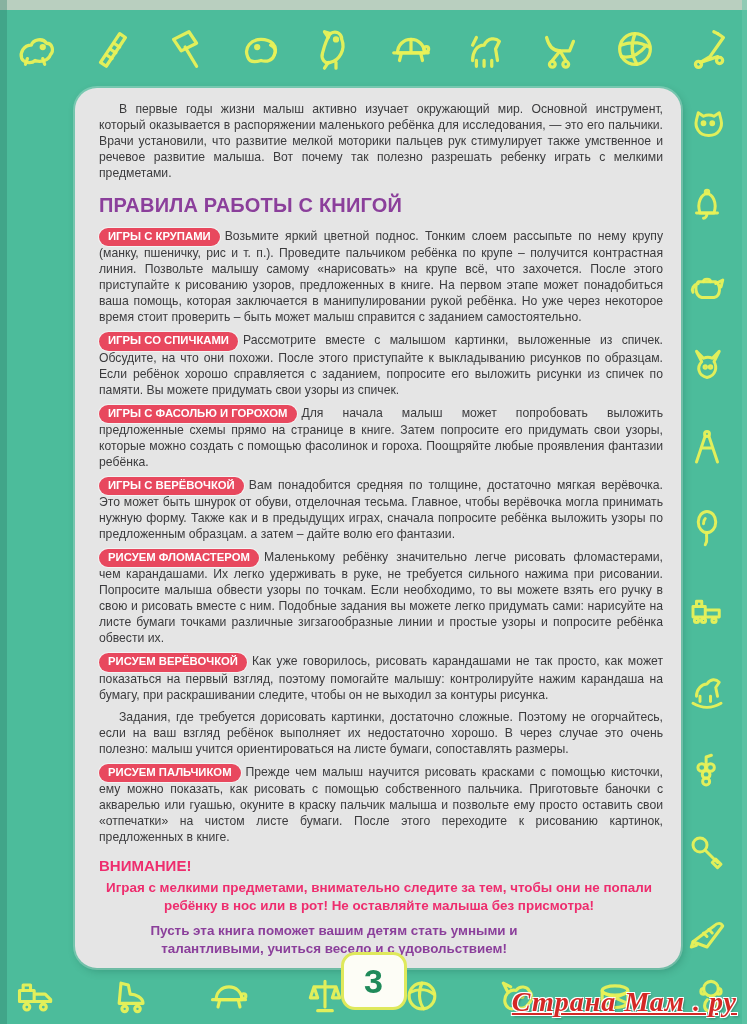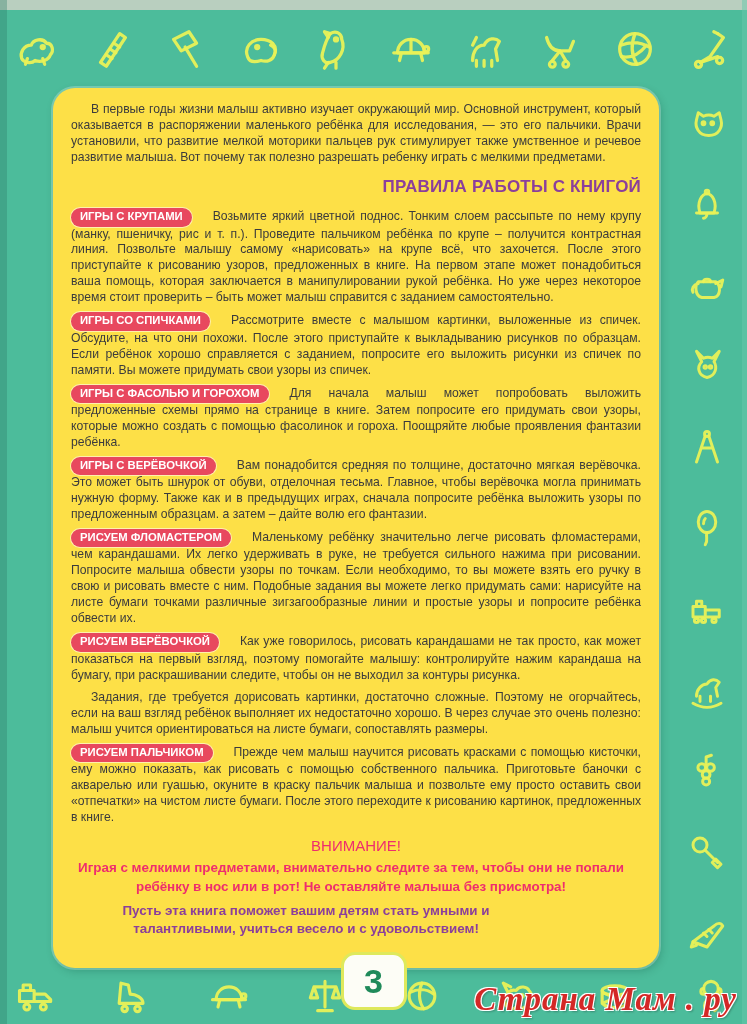--- a/index.html
+++ b/index.html
@@ -19,41 +19,41 @@
     fill:none;stroke:#e9f157;stroke-width:1.7;stroke-linecap:round;stroke-linejoin:round;opacity:.95;
   }
   .border-top{position:absolute;top:26px;left:14px;right:14px;display:flex;justify-content:space-between;align-items:center;}
   .border-right{position:absolute;top:104px;right:14px;bottom:70px;width:52px;display:flex;flex-direction:column;justify-content:space-between;align-items:center;}
   .border-bottom{position:absolute;bottom:6px;left:14px;right:14px;display:flex;justify-content:space-between;align-items:center;}
   .border-right .doodle{width:42px;height:42px;}
   .border-bottom .doodle{width:44px;height:44px;}
 
   
   .page{
-    position:absolute;left:53px;top:88px;width:606px;height:880px;
-    background:#fde047;border-radius:22px;
+    position:absolute;left:75px;top:88px;width:606px;height:880px;
+    background:#e5e5e5;border-radius:22px;
     box-shadow:0 0 0 2px rgba(255,255,255,.25), 2px 3px 8px rgba(0,60,45,.25);
-    padding:14px 18px 10px 18px;box-sizing:border-box;
+    padding:14px 18px 10px 24px;box-sizing:border-box;
     color:#3b3b3d;font-size:12.2px;line-height:1.31;text-align:justify;
   }
   .page p{margin:0 0 6px 0;}
   .indent{text-indent:20px;}
   .book-title{
-    text-align:right;color:#8b3f9b;font-weight:bold;font-size:17px;
+    text-align:left;color:#8b3f9b;font-weight:bold;font-size:20px;
     margin:10px 0 10px 0;letter-spacing:.2px;
   }
   .section{margin:0 0 7px 0;}
   .badge{
     display:inline-block;background:#e8485e;color:#ffffff;font-weight:bold;
     font-size:11.3px;line-height:1;padding:3px 9px 4px 9px;border-radius:10px;
-    margin-right:21px;white-space:nowrap;box-shadow:0 0 0 1px rgba(255,255,255,.55);
+    margin-right:5px;white-space:nowrap;box-shadow:0 0 0 1px rgba(255,255,255,.55);
     text-indent:0;
   }
   .attention-title{
-    text-align:center;color:#ee2d6e;font-weight:normal;font-size:15px;margin:10px 0 4px 0;
+    text-align:left;color:#ee2d6e;font-weight:bold;font-size:15px;margin:10px 0 4px 0;
   }
   .warning{
     text-align:center;color:#ee2d6e;font-weight:bold;font-size:13.4px;line-height:1.35;
     margin:0 auto 8px auto;max-width:560px;text-indent:0;
   }
   .closing{
     text-align:center;color:#8b3f9b;font-weight:bold;font-size:13.4px;line-height:1.4;
     margin:4px auto 0 auto;max-width:470px;text-indent:0;
   }
 
@@ -62,22 +62,23 @@
     position:absolute;left:50%;transform:translateX(-50%);bottom:14px;
     width:60px;height:52px;background:#fdfdf6;border:3px solid #dfe95c;border-radius:14px;
     display:flex;align-items:center;justify-content:center;z-index:5;
     color:#1f8a5a;font-weight:bold;font-size:34px;font-family:"Liberation Sans",sans-serif;
   }
 
   
   .watermark{
     position:absolute;right:10px;bottom:6px;z-index:6;
     font-family:"Liberation Serif","DejaVu Serif",serif;font-style:italic;font-weight:bold;
-    font-size:33px;color:#d42826;letter-spacing:1px;
+    font-size:28px;color:#d42826;letter-spacing:1px;
     text-shadow:-1px -1px 0 #fff,1px -1px 0 #fff,-1px 1px 0 #fff,1px 1px 0 #fff,2px 2px 2px rgba(0,0,0,.25);
+    text-decoration:underline;
   }
 </style>
 </head>
 <body>
 
 <div class="scan-top"></div>
 <div class="scan-left"></div>
 <div class="scan-right"></div>
 
 <div class="border-top">

